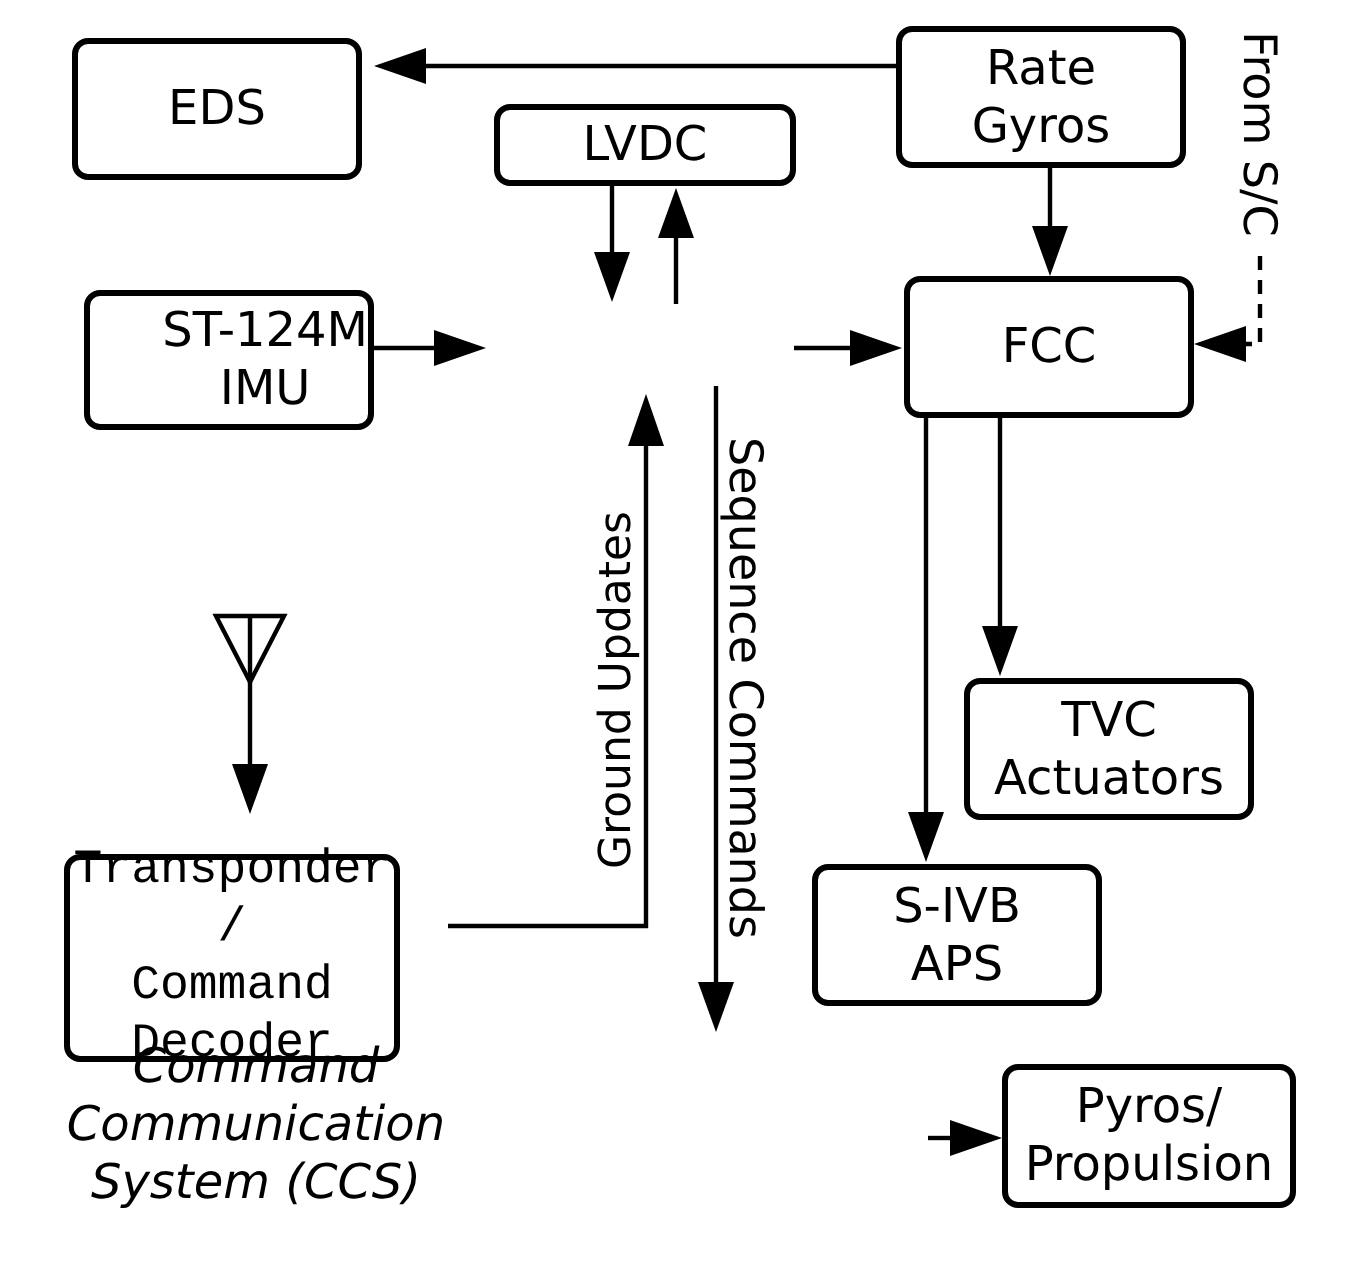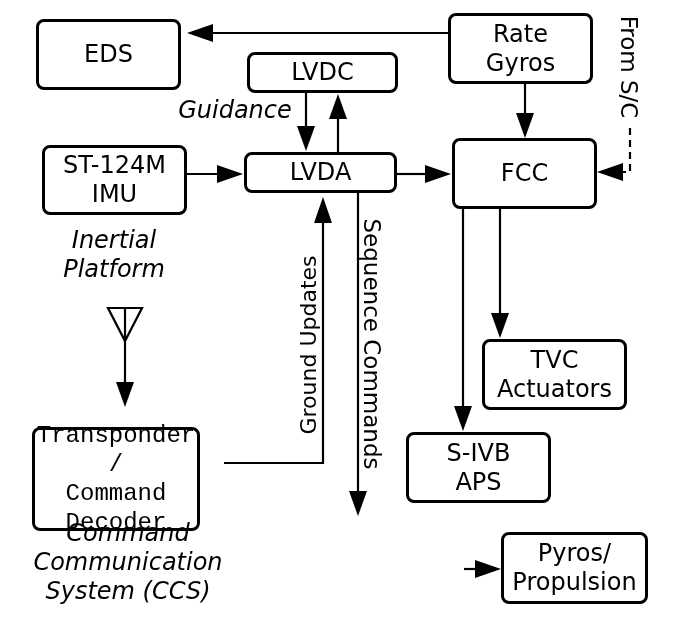--- a/index.html
+++ b/index.html
@@ -105,28 +105,25 @@
 
   <div class="box" style="left:247px;top:52px;width:151px;height:41px;text-align:center;">
     <span>LVDC</span>
   </div>
 
   <div class="box" style="left:432px;top:13px;width:145px;height:71px;margin-left:16px;">
     <span>Rate
 Gyros</span>
   </div>
 
-  <div class="box" style="left:42px;top:145px;width:145px;height:70px;">
+  <div class="box" style="left:42px;top:145px;width:145px;height:70px;justify-content:flex-end;">
     <span>ST-124M
 IMU</span>
   </div>
 
-  <div class="box" style="left:244px;top:152px;width:153px;height:41px;">
-    <span>LVDA</span>
-  </div>
 
   <div class="box" style="left:482px;top:339px;width:145px;height:71px;">
     <span>TVC
 Actuators</span>
   </div>
 
   <div class="box" style="left:452px;top:138px;width:145px;height:71px;">
     <span>FCC</span>
   </div>
 
@@ -140,24 +137,21 @@
 Command
 Decoder</span>
   </div>
 
 
   <div class="box" style="left:501px;top:532px;width:147px;height:72px;align-items:center;">
     <span>Pyros/
 Propulsion</span>
   </div>
 
-  <div class="ann" style="left:170px;top:96px;width:130px;">Guidance</div>
 
-  <div class="ann" style="left:34px;top:226px;width:160px;">Inertial
-Platform</div>
 
 
   <div class="ann" style="left:18px;top:519px;width:220px;">Command
 Communication
 System (CCS)</div>
 
   <div class="vtext rot90" style="left:568px;top:54px;width:122px;height:26px;">From S/C</div>
 
   <div class="vtext rotm90" style="left:213px;top:332px;width:192px;height:26px;font-size:22px;">Ground Updates</div>
 

